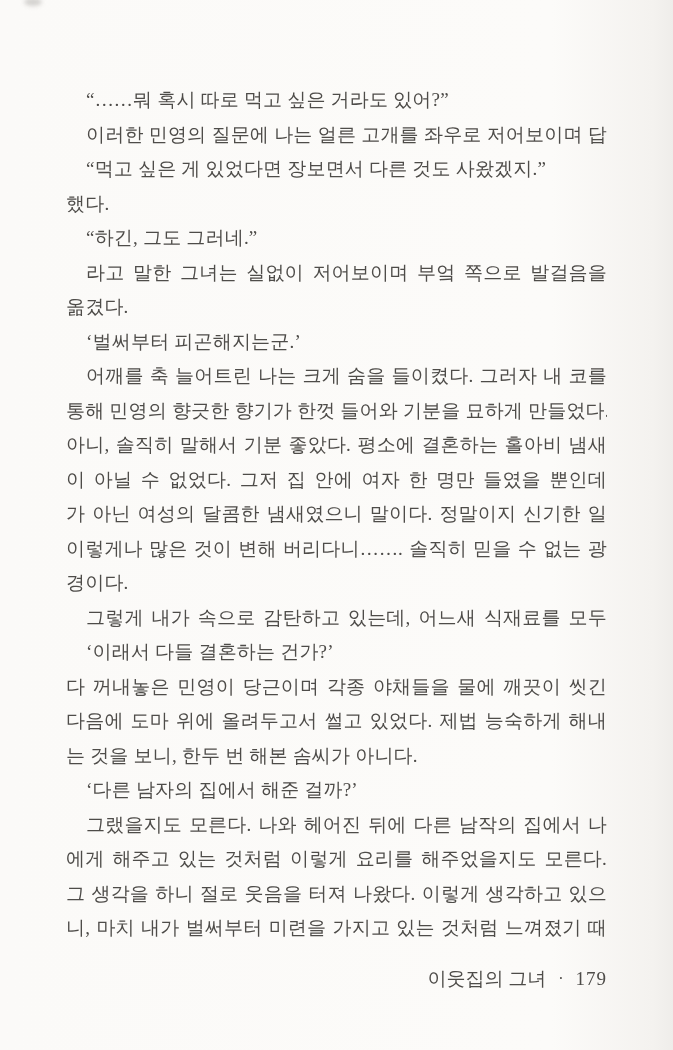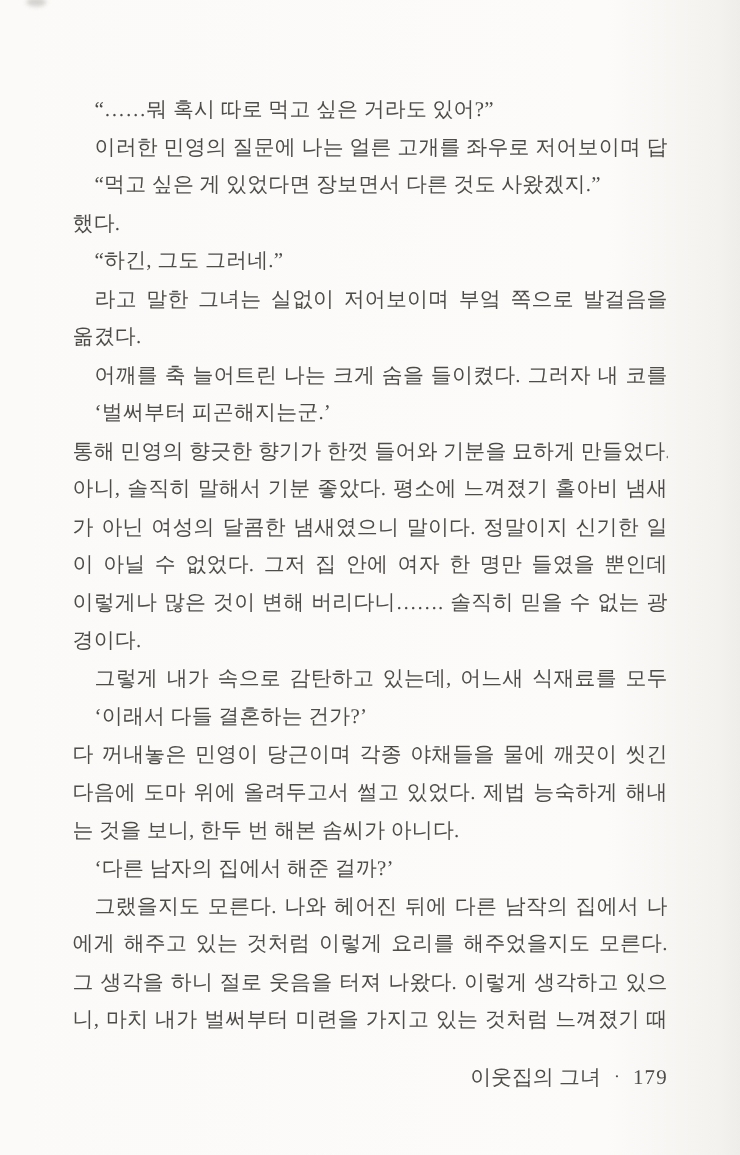--- a/index.html
+++ b/index.html
@@ -74,26 +74,26 @@
   <div class="smudge"></div>
 
   <main class="text-block">
     <div class="line indent">“……뭐 혹시 따로 먹고 싶은 거라도 있어?”</div>
     <div class="line indent just">이러한 민영의 질문에 나는 얼른 고개를 좌우로 저어보이며 답</div>
     <div class="line indent">“먹고 싶은 게 있었다면 장보면서 다른 것도 사왔겠지.”</div>
     <div class="line">했다.</div>
     <div class="line indent">“하긴, 그도 그러네.”</div>
     <div class="line indent just">라고 말한 그녀는 실없이 저어보이며 부엌 쪽으로 발걸음을</div>
     <div class="line">옮겼다.</div>
+    <div class="line indent">‘벌써부터 피곤해지는군.’</div>
     <div class="line indent just">어깨를 축 늘어트린 나는 크게 숨을 들이켰다. 그러자 내 코를</div>
-    <div class="line indent">‘벌써부터 피곤해지는군.’</div>
     <div class="line just">통해 민영의 향긋한 향기가 한껏 들어와 기분을 묘하게 만들었다.</div>
-    <div class="line just">아니, 솔직히 말해서 기분 좋았다. 평소에 느껴졌기 홀아비 냄새</div>
+    <div class="line just">아니, 솔직히 말해서 기분 좋았다. 평소에 결혼하는 홀아비 냄새</div>
+    <div class="line just">이 아닐 수 없었다. 그저 집 안에 여자 한 명만 들였을 뿐인데</div>
     <div class="line just">가 아닌 여성의 달콤한 냄새였으니 말이다. 정말이지 신기한 일</div>
-    <div class="line just">이 아닐 수 없었다. 그저 집 안에 여자 한 명만 들였을 뿐인데</div>
     <div class="line just">이렇게나 많은 것이 변해 버리다니……. 솔직히 믿을 수 없는 광</div>
     <div class="line">경이다.</div>
     <div class="line indent just">그렇게 내가 속으로 감탄하고 있는데, 어느새 식재료를 모두</div>
     <div class="line indent">‘이래서 다들 결혼하는 건가?’</div>
     <div class="line just">다 꺼내놓은 민영이 당근이며 각종 야채들을 물에 깨끗이 씻긴</div>
     <div class="line just">다음에 도마 위에 올려두고서 썰고 있었다. 제법 능숙하게 해내</div>
     <div class="line">는 것을 보니, 한두 번 해본 솜씨가 아니다.</div>
     <div class="line indent">‘다른 남자의 집에서 해준 걸까?’</div>
     <div class="line indent just">그랬을지도 모른다. 나와 헤어진 뒤에 다른 남작의 집에서 나</div>
     <div class="line just">에게 해주고 있는 것처럼 이렇게 요리를 해주었을지도 모른다.</div>

